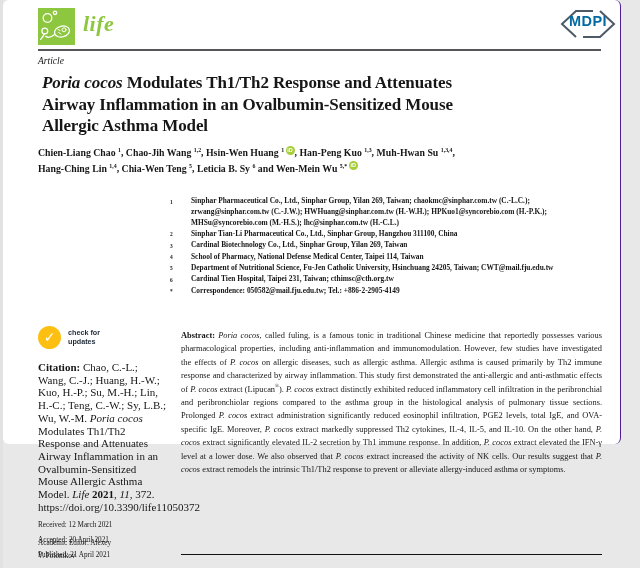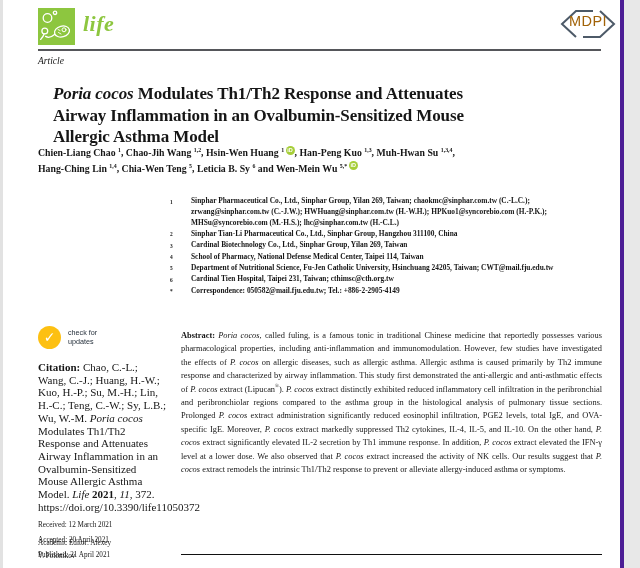--- a/index.html
+++ b/index.html
@@ -4,37 +4,37 @@
 <style>
   html,body{margin:0;padding:0;}
   body{
     width:640px;height:568px;overflow:hidden;position:relative;
     background:#e8e8e8;
     font-family:"Liberation Serif","DejaVu Serif",serif;
     color:#161616;
     -webkit-font-smoothing:antialiased;
   }
   .sheet{
-    position:absolute;left:3px;top:0;width:617px;height:568px;
-    background:#ffffff;border-right:4px solid #4c1d95;
+    position:absolute;left:3px;top:0;width:617px;height:444px;
+    background:#ffffff;border-right:1px solid #4c1d95;border-radius:6px;
   }
   .edge-strip-left{position:absolute;left:0;top:0;width:3px;height:568px;background:#e2e2e2;}
   .edge-strip-right{position:absolute;right:0;top:0;width:20px;height:568px;background:#e8e8e8;}
 
   
   .logo-square{position:absolute;left:35px;top:8px;width:37px;height:37px;}
   .journal-word{
     position:absolute;left:80px;top:11px;
     font-style:italic;font-weight:700;font-size:22px;color:#8DC63F;letter-spacing:.5px;
   }
   .mdpi-logo{position:absolute;left:549px;top:9px;width:72px;height:30px;}
   .mdpi-text{
     position:absolute;left:549px;top:13px;width:72px;text-align:center;
     font-family:"Liberation Sans","DejaVu Sans",sans-serif;
-    font-weight:400;font-size:14.5px;color:#a16207;letter-spacing:.5px;
+    font-weight:700;font-size:14.5px;color:#0369a1;letter-spacing:.5px;
   }
   .header-divider{position:absolute;left:35px;top:49px;width:563px;height:2px;background:#55565a;}
 
   
   .article-type{position:absolute;left:35px;top:56px;font-style:italic;font-size:9.5px;}
   .paper-title{
     position:absolute;left:35px;top:68px;width:566px;
     font-weight:700;font-size:17px;line-height:21.5px;letter-spacing:-.1px;
   }
   .authors{
@@ -51,21 +51,21 @@
   
   .badge{position:absolute;left:35px;top:326px;width:110px;height:26px;cursor:pointer;}
   .badge-circle{
     position:absolute;left:0;top:0;width:23px;height:23px;border-radius:50%;
     background:#FDC012;color:#fff;text-align:center;
     font-family:"DejaVu Sans",sans-serif;font-weight:700;font-size:14px;line-height:22px;
   }
   .badge-text{
     position:absolute;left:30px;top:3px;
     font-family:"Liberation Sans","DejaVu Sans",sans-serif;
-    font-weight:400;font-size:7.2px;line-height:8.6px;color:#1f2a36;
+    font-weight:700;font-size:7.2px;line-height:8.6px;color:#1f2a36;
   }
   .citation{position:absolute;left:35px;top:361px;width:129px;font-size:11px;line-height:12.7px;}
   .editor{position:absolute;left:35px;top:493px;width:129px;font-size:7.2px;line-height:12.7px;margin-top:44px;}
   .dates{position:absolute;left:35px;top:518px;width:129px;font-size:7.2px;line-height:15.2px;}
 
   
   .abstract{
     position:absolute;left:178px;top:329px;width:421px;
     font-size:8.4px;line-height:13.4px;text-align:justify;
   }
@@ -111,21 +111,21 @@
     <g stroke="#4D5A68" fill="none" stroke-width="2" stroke-linejoin="miter">
       <path d="M41,2 L24,2 L10,15 L24,28"></path>
       <path d="M31,28 L48,28 L62,15 L48,2"></path>
     </g>
   </svg>
   <div class="mdpi-text">MDPI</div>
 
   <div class="header-divider"></div>
 
   <div class="article-type">Article</div>
-  <h1 class="paper-title" style="margin:15px"><span class="i">Poria cocos</span><span> Modulates Th1/Th2 Response and Attenuates</span><br><span>Airway Inflammation in an Ovalbumin-Sensitized Mouse</span><br><span>Allergic Asthma Model</span></h1>
+  <h1 class="paper-title" style="margin:4px"><span class="i">Poria cocos</span><span> Modulates Th1/Th2 Response and Attenuates</span><br><span>Airway Inflammation in an Ovalbumin-Sensitized Mouse</span><br><span>Allergic Asthma Model</span></h1>
   <div class="authors"><span>Chien-Liang Chao </span><span class="sup">1</span><span>, Chao-Jih Wang </span><span class="sup">1,2</span><span>, Hsin-Wen Huang </span><span class="sup">1</span><span class="orcid">iD</span><span>, Han-Peng Kuo </span><span class="sup">1,3</span><span>, Muh-Hwan Su </span><span class="sup">1,3,4</span><span>,</span><br><span>Hang-Ching Lin </span><span class="sup">1,4</span><span>, Chia-Wen Teng </span><span class="sup">5</span><span>, Leticia B. Sy </span><span class="sup">6</span><span> and Wen-Mein Wu </span><span class="sup">5,*</span><span class="orcid">iD</span></div>
 
   <div class="affiliations">
     <div class="aff-row">
       <span class="aff-num">1</span>
       <span class="aff-text">Sinphar Pharmaceutical Co., Ltd., Sinphar Group, Yilan 269, Taiwan; chaokmc@sinphar.com.tw (C.-L.C.); zrwang@sinphar.com.tw (C.-J.W.); HWHuang@sinphar.com.tw (H.-W.H.); HPKuo1@syncorebio.com (H.-P.K.); MHSu@syncorebio.com (M.-H.S.); lhc@sinphar.com.tw (H.-C.L.)</span>
     </div>
     <div class="aff-row">
       <span class="aff-num">2</span>
       <span class="aff-text">Sinphar Tian-Li Pharmaceutical Co., Ltd., Sinphar Group, Hangzhou 311100, China</span>

